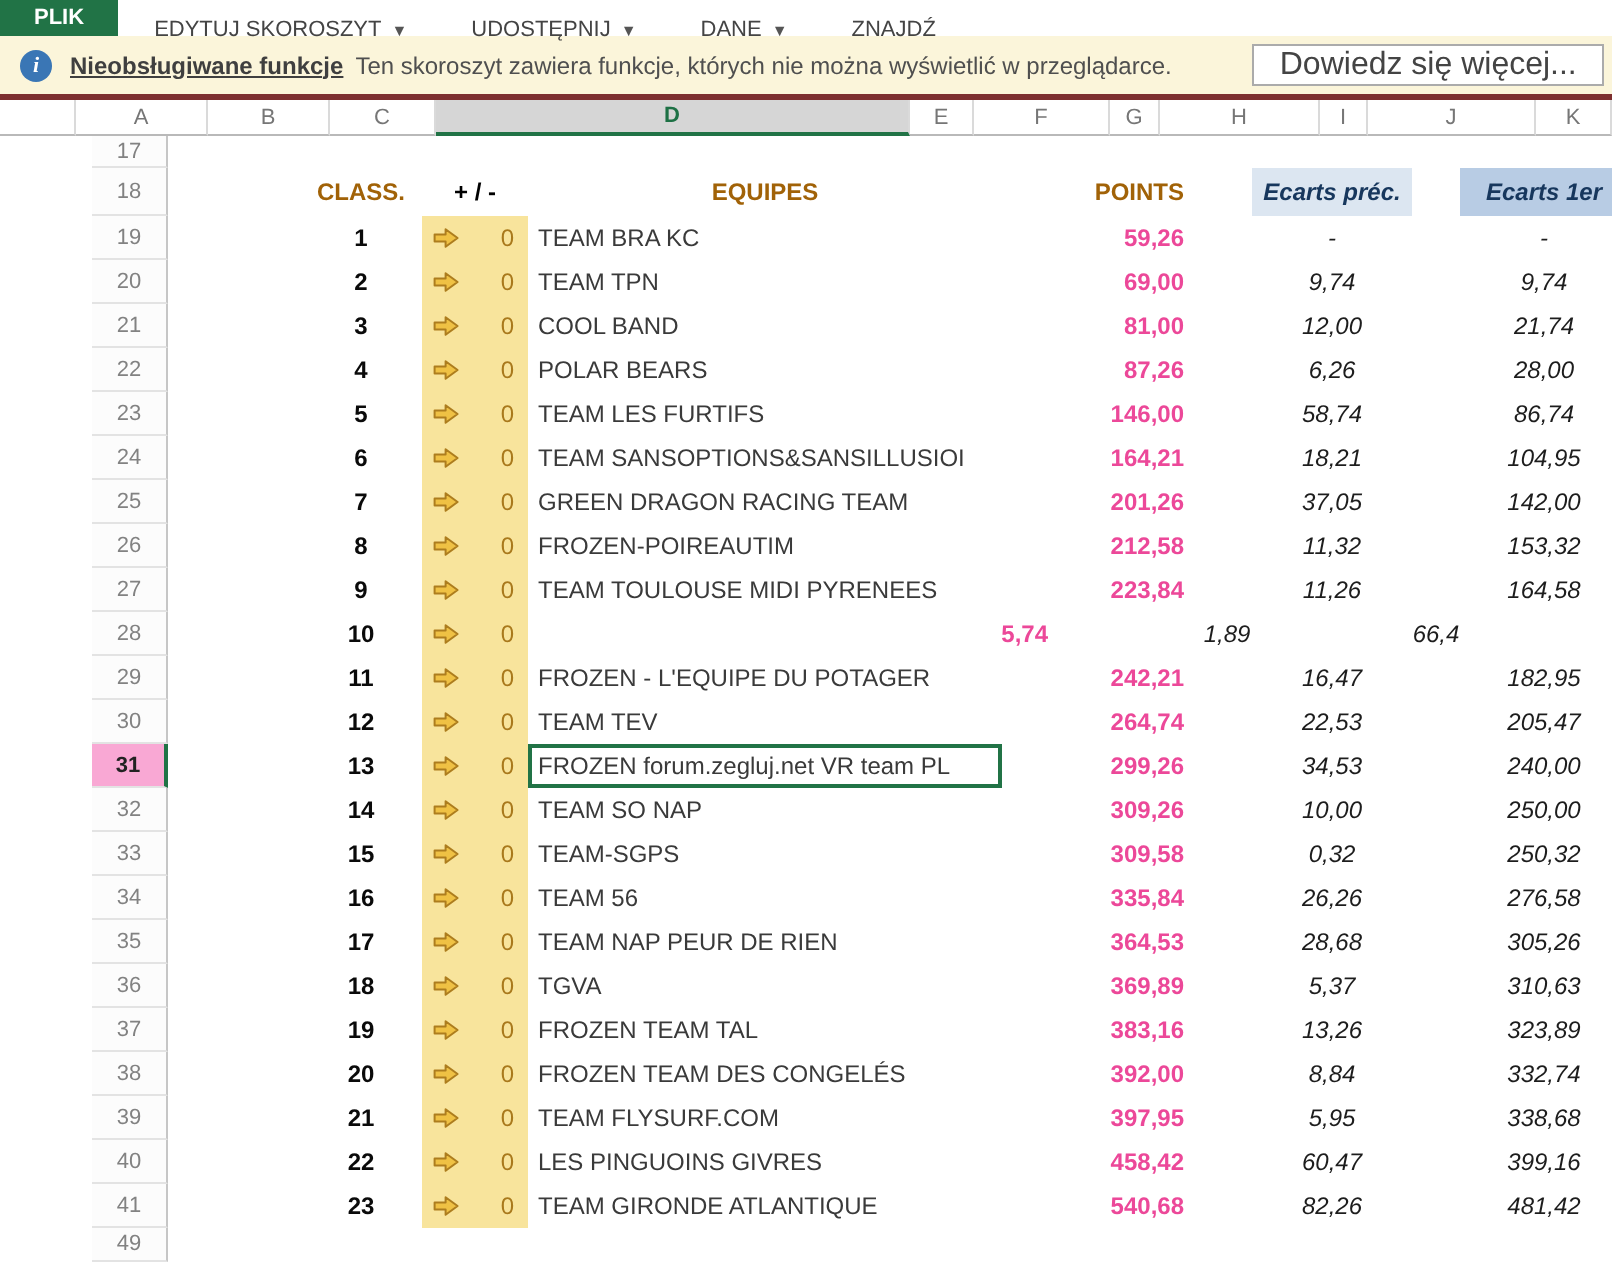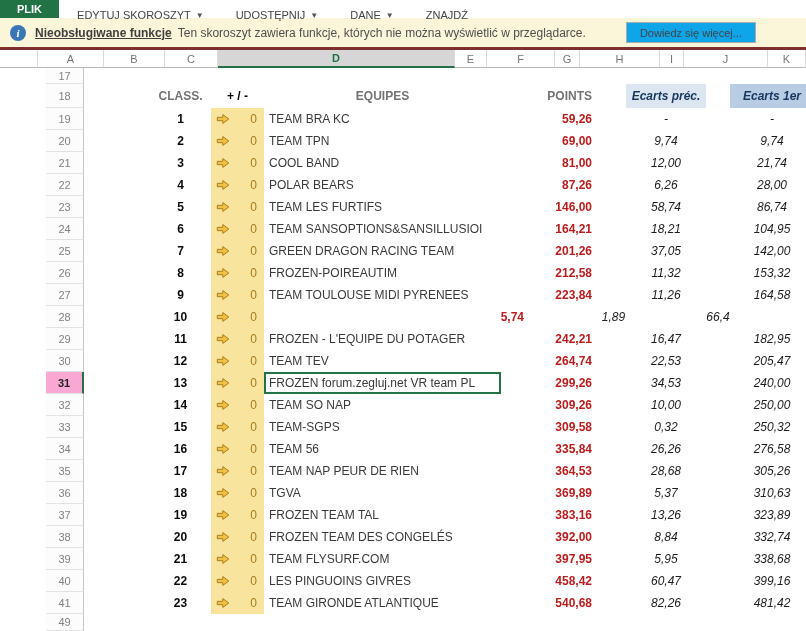--- a/index.html
+++ b/index.html
@@ -15,42 +15,42 @@
   .mi{display:flex;align-items:center;padding:15px 10px;margin-right:12px;color:#444;cursor:pointer;white-space:nowrap;}
   .mi.plik{background:var(--green);color:#fff;padding:0 17px;margin-right:8px;font-weight:bold;}
   .caret{font-size:8px;margin-left:5px;color:#555;}
   
   .notif{height:29px;background:var(--notif);display:flex;align-items:center;font-size:12px;padding-left:10px;}
   .info{width:16px;height:16px;min-width:16px;border-radius:50%;background:var(--info);color:#fff;
     font-weight:bold;font-size:11px;display:flex;align-items:center;justify-content:center;
     font-family:"Liberation Serif",serif;font-style:italic;margin-right:9px;}
   .ntitle{font-weight:bold;color:#3F3F3F;margin-right:6px;white-space:nowrap;text-decoration:underline;}
   .nmsg{color:#4F4F4F;white-space:nowrap;}
-  .nbtn{margin-left:40px;height:21px;padding:0 13px;background:#0ea5e9;border:1px solid #ABABAB;
-    font-size:11px;color:#444;font-family:"Liberation Sans",sans-serif;cursor:pointer;white-space:nowrap;}
+  .nbtn{margin-left:40px;height:21px;padding:0 13px;background:#ffffff;border:1px solid #ABABAB;
+    font-size:16px;color:#444;font-family:"Liberation Sans",sans-serif;cursor:pointer;white-space:nowrap;}
   .sep{height:3px;background:var(--sep);}
   
   .grid{display:grid;grid-template-columns:38px 66px 61px 53px 237px 32px 68px 25px 80px 24px 84px 38px;}
   .colhdr{height:18px;font-size:11px;color:#767676;}
   .colhdr .c{display:flex;align-items:center;justify-content:center;background:#fff;
     border-right:1px solid #DADADA;border-bottom:1px solid #B9B9B9;overflow:hidden;}
   .colhdr .c.selcol{background:#D6D6D6;color:#1E7145;font-weight:bold;border-bottom:2px solid var(--green);}
   .srow{height:22px;padding-left:46px;}
   .srow.h16{height:16px;}.srow.h24{height:24px;}.srow.h17{height:17px;}
   .rh{font-size:11px;color:#828282;display:flex;align-items:center;justify-content:center;
     background:#FCFCFC;border-right:1px solid #C6C6C6;border-bottom:1px solid #E3E3E3;}
   .rh.selrow{background:#f9a8d4;color:#222;font-weight:bold;border-right:2px solid var(--green);}
   .cell{display:flex;align-items:center;overflow:hidden;white-space:nowrap;font-size:12px;color:#333;background:#fff;}
   .cls{justify-content:center;font-weight:bold;color:#0A0A0A;}
   .cdelta{background:var(--ccol);justify-content:space-between;padding:0 7px 0 5px;color:var(--delta);}
   .cdelta svg{display:block;}
   .team{padding-left:5px;color:#3A3A3A;}
-  .pts{justify-content:flex-end;padding-right:9px;font-weight:bold;color:#b91c1c;}
+  .pts{justify-content:flex-end;padding-right:9px;font-weight:bold;color:#ec4899;}
   .ecp,.ec1{justify-content:center;font-style:italic;color:#1d1d1d;}
-  .hdr{font-weight:bold;color:#737373;}
+  .hdr{font-weight:bold;color:#a16207;}
   .hdr.cls,.hdr.cdelta2{justify-content:center;}
   .cdelta2{background:transparent;color:#000;}
   .ecp-h{background:var(--ecp);color:var(--ectext);font-style:italic;justify-content:center;text-align:center;}
   .ec1-h{background:var(--ec1);color:var(--ectext);font-style:italic;justify-content:center;}
   .selcell{box-shadow:inset 0 0 0 2px var(--green);}
 </style>
 </head>
 <body>
 
 <div>

